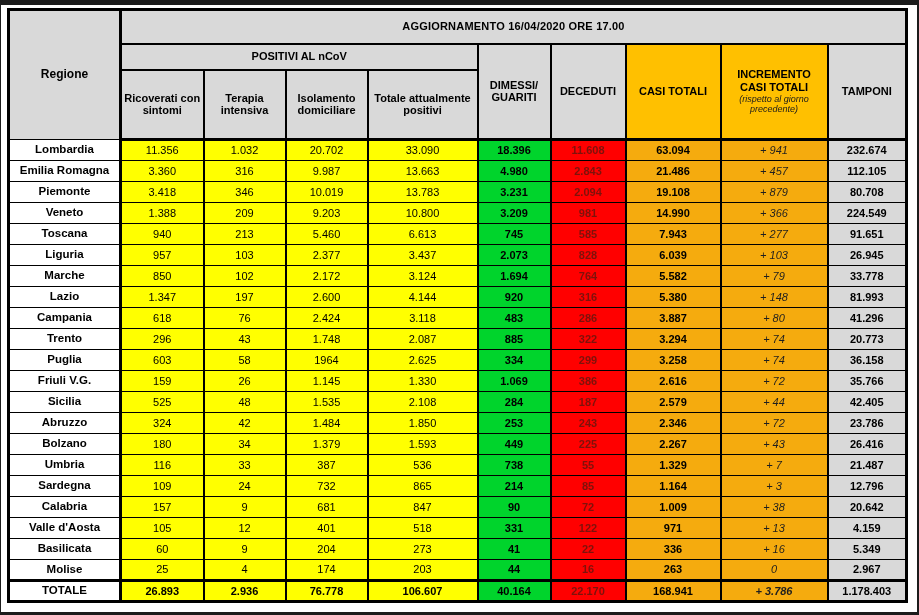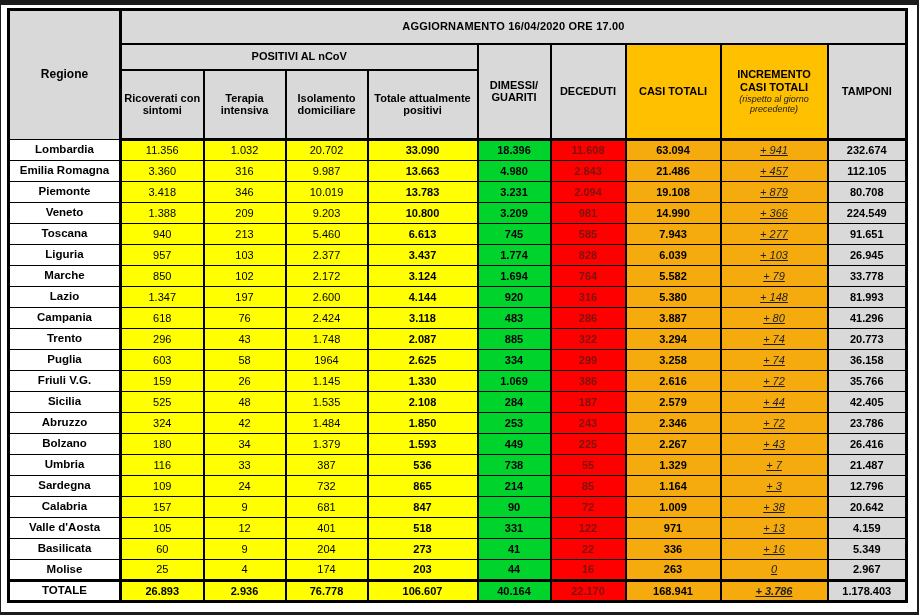--- a/index.html
+++ b/index.html
@@ -26,25 +26,25 @@
   tbody tr{height:21px;}
   .title-cell{font-size:11px;border-bottom-width:2px;letter-spacing:.2px;}
   .regione-cell{border-right-width:3px;font-size:12px;}
   .positivi-cell{border-bottom-width:2px;}
   thead tr.r2 th[rowspan], thead tr.r3 th{border-bottom-width:3px;}
   .orange-h{background:var(--orange_header);}
   .sub{font-weight:400;font-style:italic;font-size:9px;color:#1a1a1a;}
   
   .c-region{background:#fff;font-weight:700;font-size:11.5px;border-right-width:3px;}
   .c-y {background:var(--yellow);}
-  .c-y4{background:var(--yellow);font-weight:700;}
+  .c-y4{background:var(--yellow);font-weight:400;}
   .c-g {background:var(--green);font-weight:700;margin-left:8px;}
   .c-r {background:var(--red);color:var(--red_text);font-weight:700;margin-top:45px;}
   .c-o {background:var(--orange_cell);font-weight:700;}
-  .c-i {background:var(--orange_cell);font-style:italic;color:#1f1f1f;text-decoration:underline;}
+  .c-i {background:var(--orange_cell);font-style:italic;color:#1f1f1f;}
   .c-t {background:var(--gray_cell);font-weight:700;}
   tr.total-row td{border-top-width:3px;font-weight:700;}
   tr.total-row td.c-i{font-weight:700;}
 </style>
 </head>
 <body>
 
 <table>
   <colgroup>
     <col style="width:112px">
@@ -141,21 +141,21 @@
         <td class="c-o">7.943</td>
         <td class="c-i">+ 277</td>
         <td class="c-t">91.651</td>
       </tr>
       <tr>
         <td class="c-region">Liguria</td>
         <td class="c-y">957</td>
         <td class="c-y">103</td>
         <td class="c-y">2.377</td>
         <td class="c-y4">3.437</td>
-        <td class="c-g">1.774</td>
+        <td class="c-g">2.073</td>
         <td class="c-r">828</td>
         <td class="c-o">6.039</td>
         <td class="c-i">+ 103</td>
         <td class="c-t">26.945</td>
       </tr>
       <tr>
         <td class="c-region">Marche</td>
         <td class="c-y">850</td>
         <td class="c-y">102</td>
         <td class="c-y">2.172</td>

